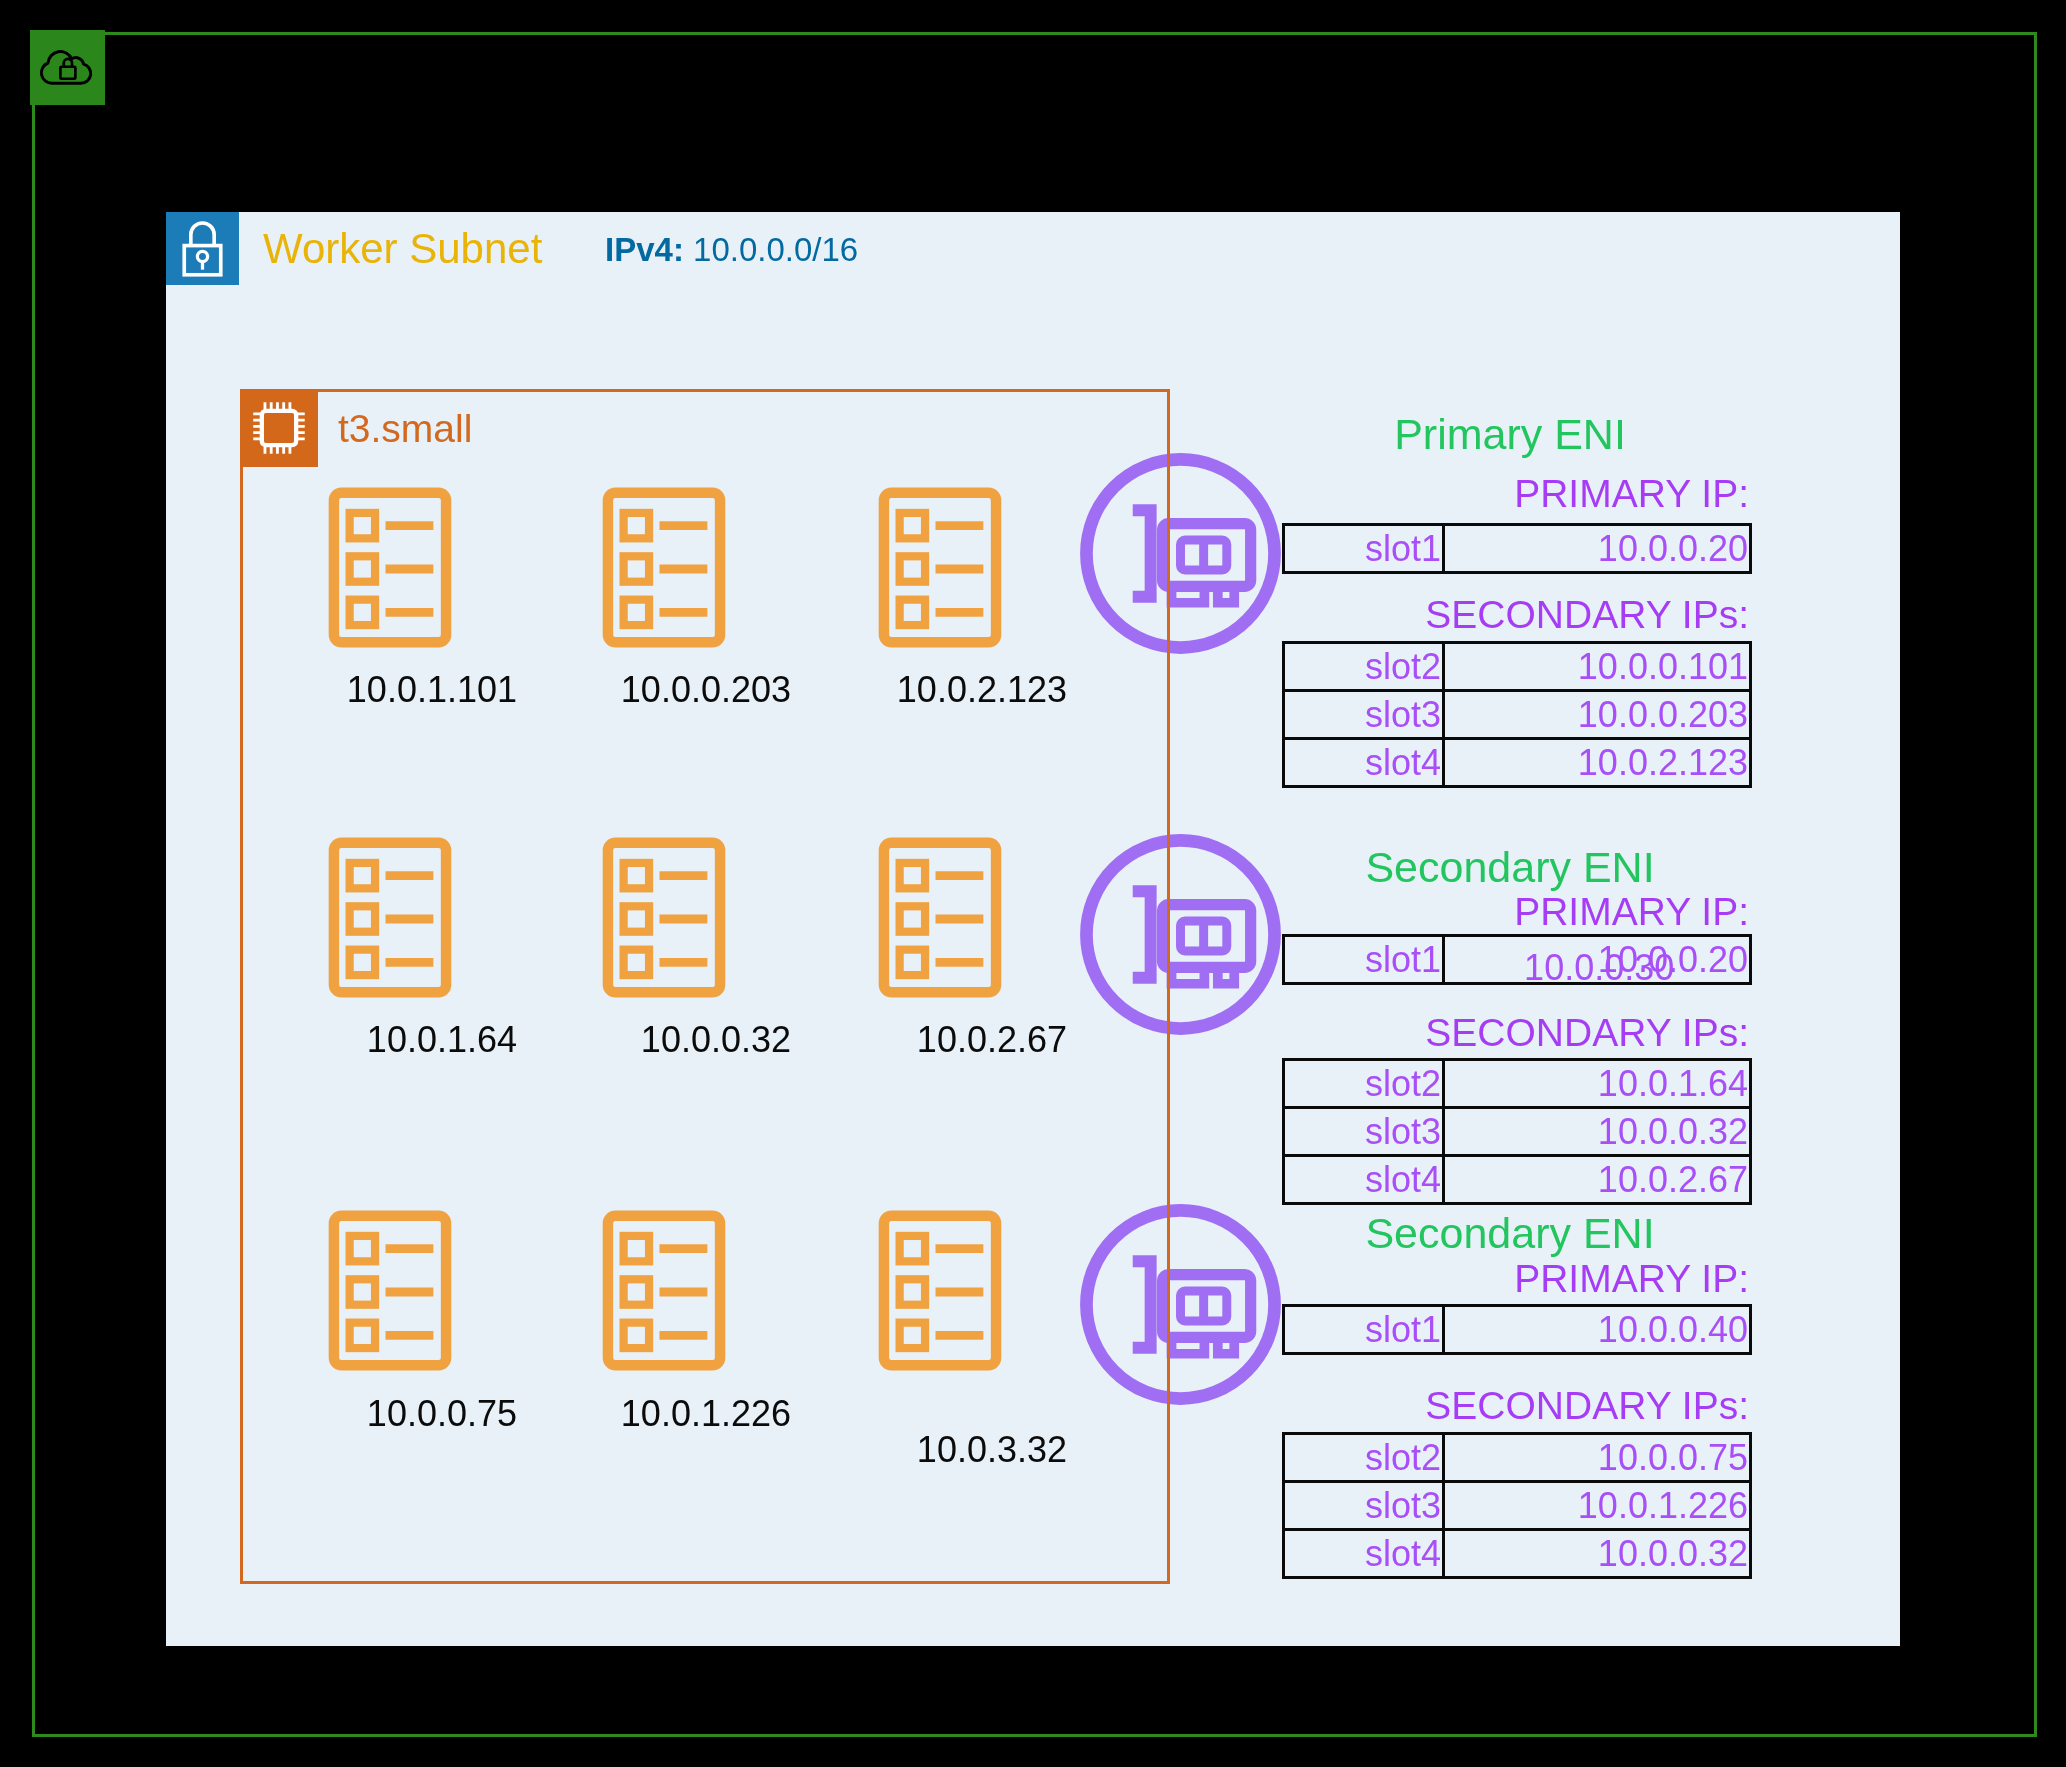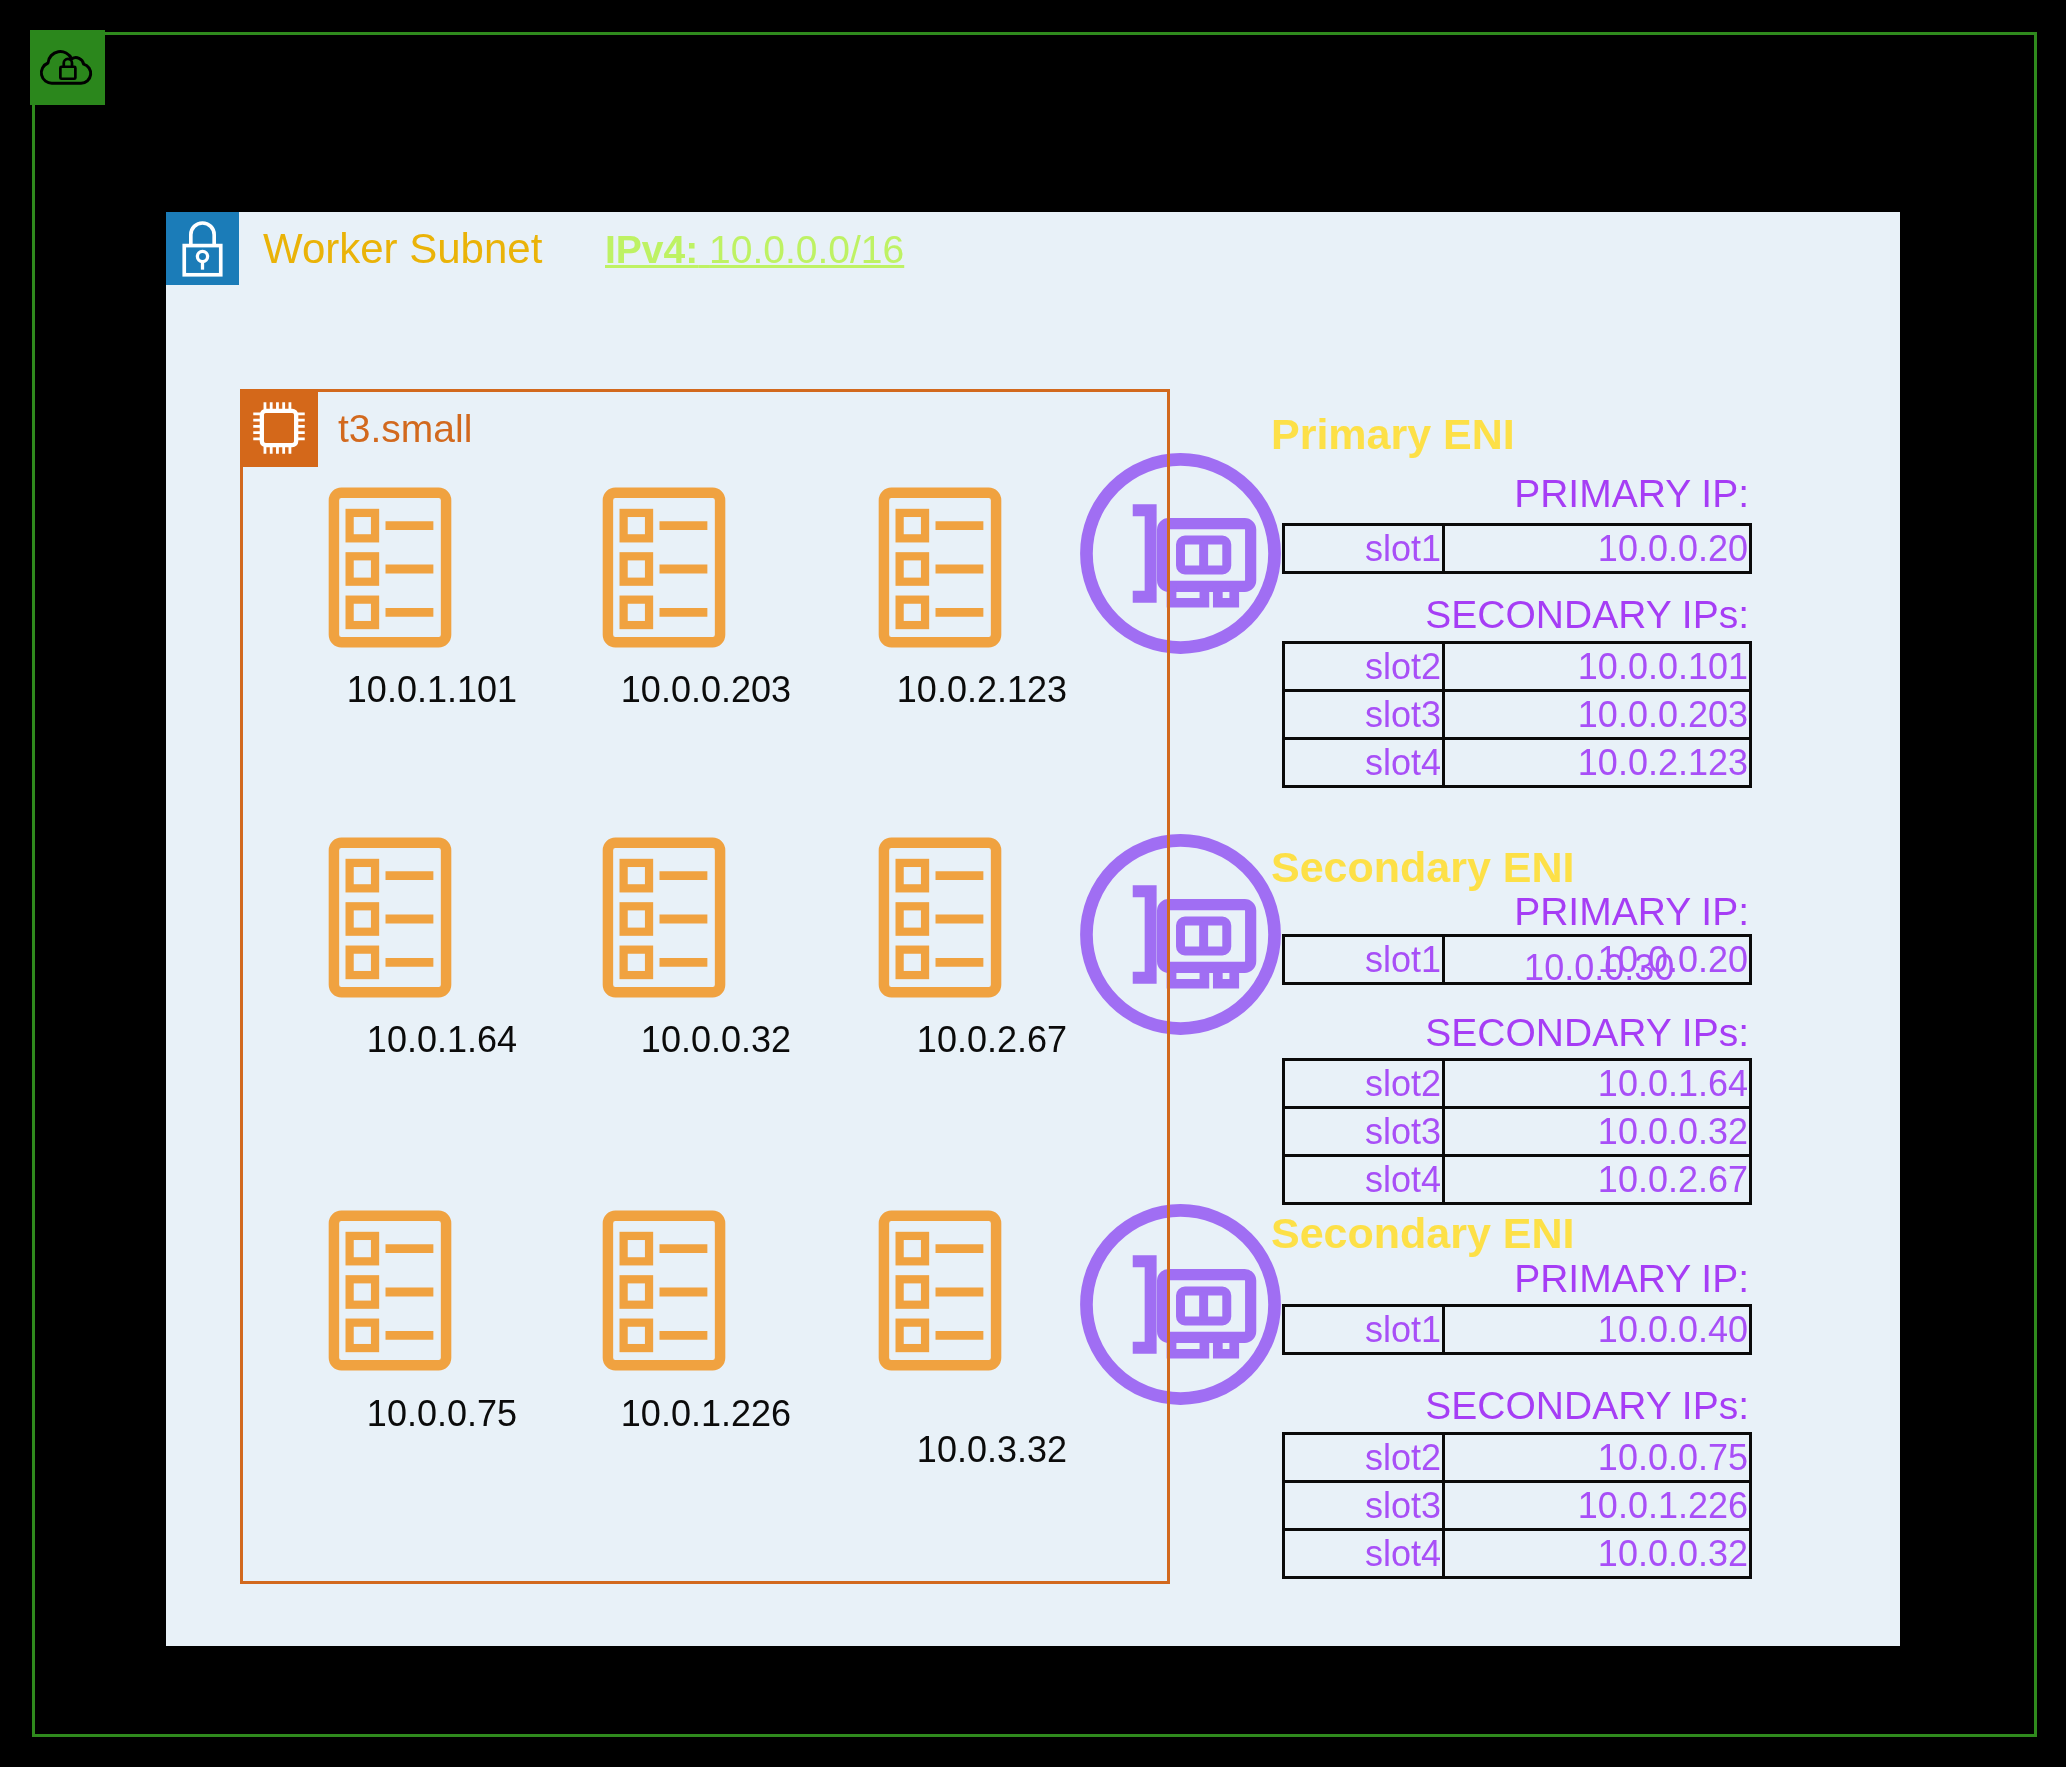--- a/index.html
+++ b/index.html
@@ -8,32 +8,32 @@
   .abs{position:absolute;}
   
   .cloud-frame{left:32px;top:32px;width:1999px;height:1699px;
     border:3.7px solid #2F8A1D;background:transparent;}
   .cloud-badge{left:30px;top:30px;width:75px;height:75px;background:#2B871C;}
   
   .subnet-box{left:166px;top:212px;width:1734px;height:1434px;background:#E8F1F8;}
   .subnet-badge{left:166px;top:212px;width:73px;height:73px;background:#1B7CB8;}
   .subnet-title{left:263px;top:226px;font-size:42px;line-height:45px;
     color:#eab308;font-weight:400;}
-  .cidr-line{left:605px;top:229px;font-size:39px;line-height:42px;color:#bef264;text-decoration:underline;}
+  .cidr-line{left:605px;top:229px;font-size:33px;line-height:42px;color:#0369a1;}
   .cidr-line .lbl{font-weight:700;}
   
   .instance-box{left:240px;top:389px;width:930px;height:1195px;
     border:3.7px solid #D2691E;box-sizing:border-box;pointer-events:none;}
   .chip-badge{left:240px;top:389px;width:78px;height:78px;background:#D4681A;}
   .instance-label{left:338px;top:408px;font-size:39px;line-height:42px;color:#D2691E;}
   
   .pod-label{width:254px;text-align:right;font-size:36px;font-weight:400;color:#0b0b0b;}
   
-  .eni-title{left:1271px;width:478px;text-align:left;font-size:43px;
-    font-weight:700;color:#fde047;}
+  .eni-title{left:1271px;width:478px;text-align:center;font-size:43px;
+    font-weight:400;color:#22c55e;}
   .eni-heading{left:1271px;width:478px;text-align:right;font-size:39px;color:#A63DF5;}
   table.ip-table{position:absolute;left:1282px;width:454px;border-collapse:collapse;
     table-layout:fixed;}
   table.ip-table td{border:3px solid #0a0a0a;height:43px;font-size:36px;
     color:#A84FF7;overflow:visible;}
   td.slot-cell{width:150px;text-align:right;padding-left:6px;}
   td.ip-cell{width:302px;text-align:right;position:relative;}
   .ip-overlay{position:absolute;left:2.2px;top:8px;width:100%;height:100%;
     display:flex;align-items:center;justify-content:center;}
   svg{display:block;}

